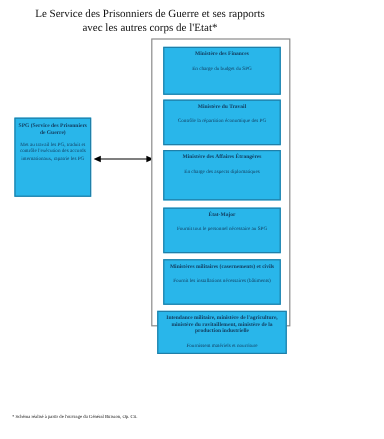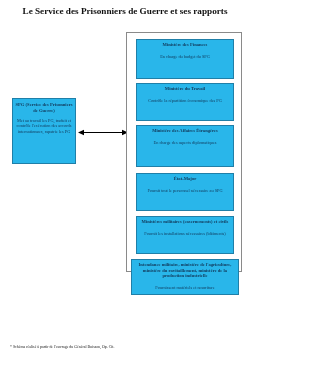--- a/index.html
+++ b/index.html
@@ -12,21 +12,21 @@
     position:relative;
   }
 
   
   #title{
     position:absolute;
     left:8px; top:6px; width:234px;
     text-align:center;
     font-size:9.2px;
     line-height:11.5px;
-    font-weight:bold;
+    font-weight:normal;
     color:#111;
   }
 
   
   #canvas{
     position:absolute;
     left:0; top:30px; width:250px; height:300px;
   }
 
   
@@ -112,20 +112,21 @@
     font-size:3.9px;
     line-height:5px;
     color:#222;
   }
 </style>
 </head>
 <body>
 
 <div id="title">
   <div>Le Service des Prisonniers de Guerre et ses rapports</div>
+  <div>avec les autres corps de l'Etat*</div>
 </div>
 
 <div id="canvas">
 
   <div id="spg-box">
     <div class="hdr">SPG (Service des Prisonniers de Guerre)</div>
     <div class="body">Met au travail les PG, traduit et contrôle l'exécution des accords internationaux, rapatrie les PG</div>
   </div>
 
   <svg id="arrow" viewBox="0 0 50 9">

